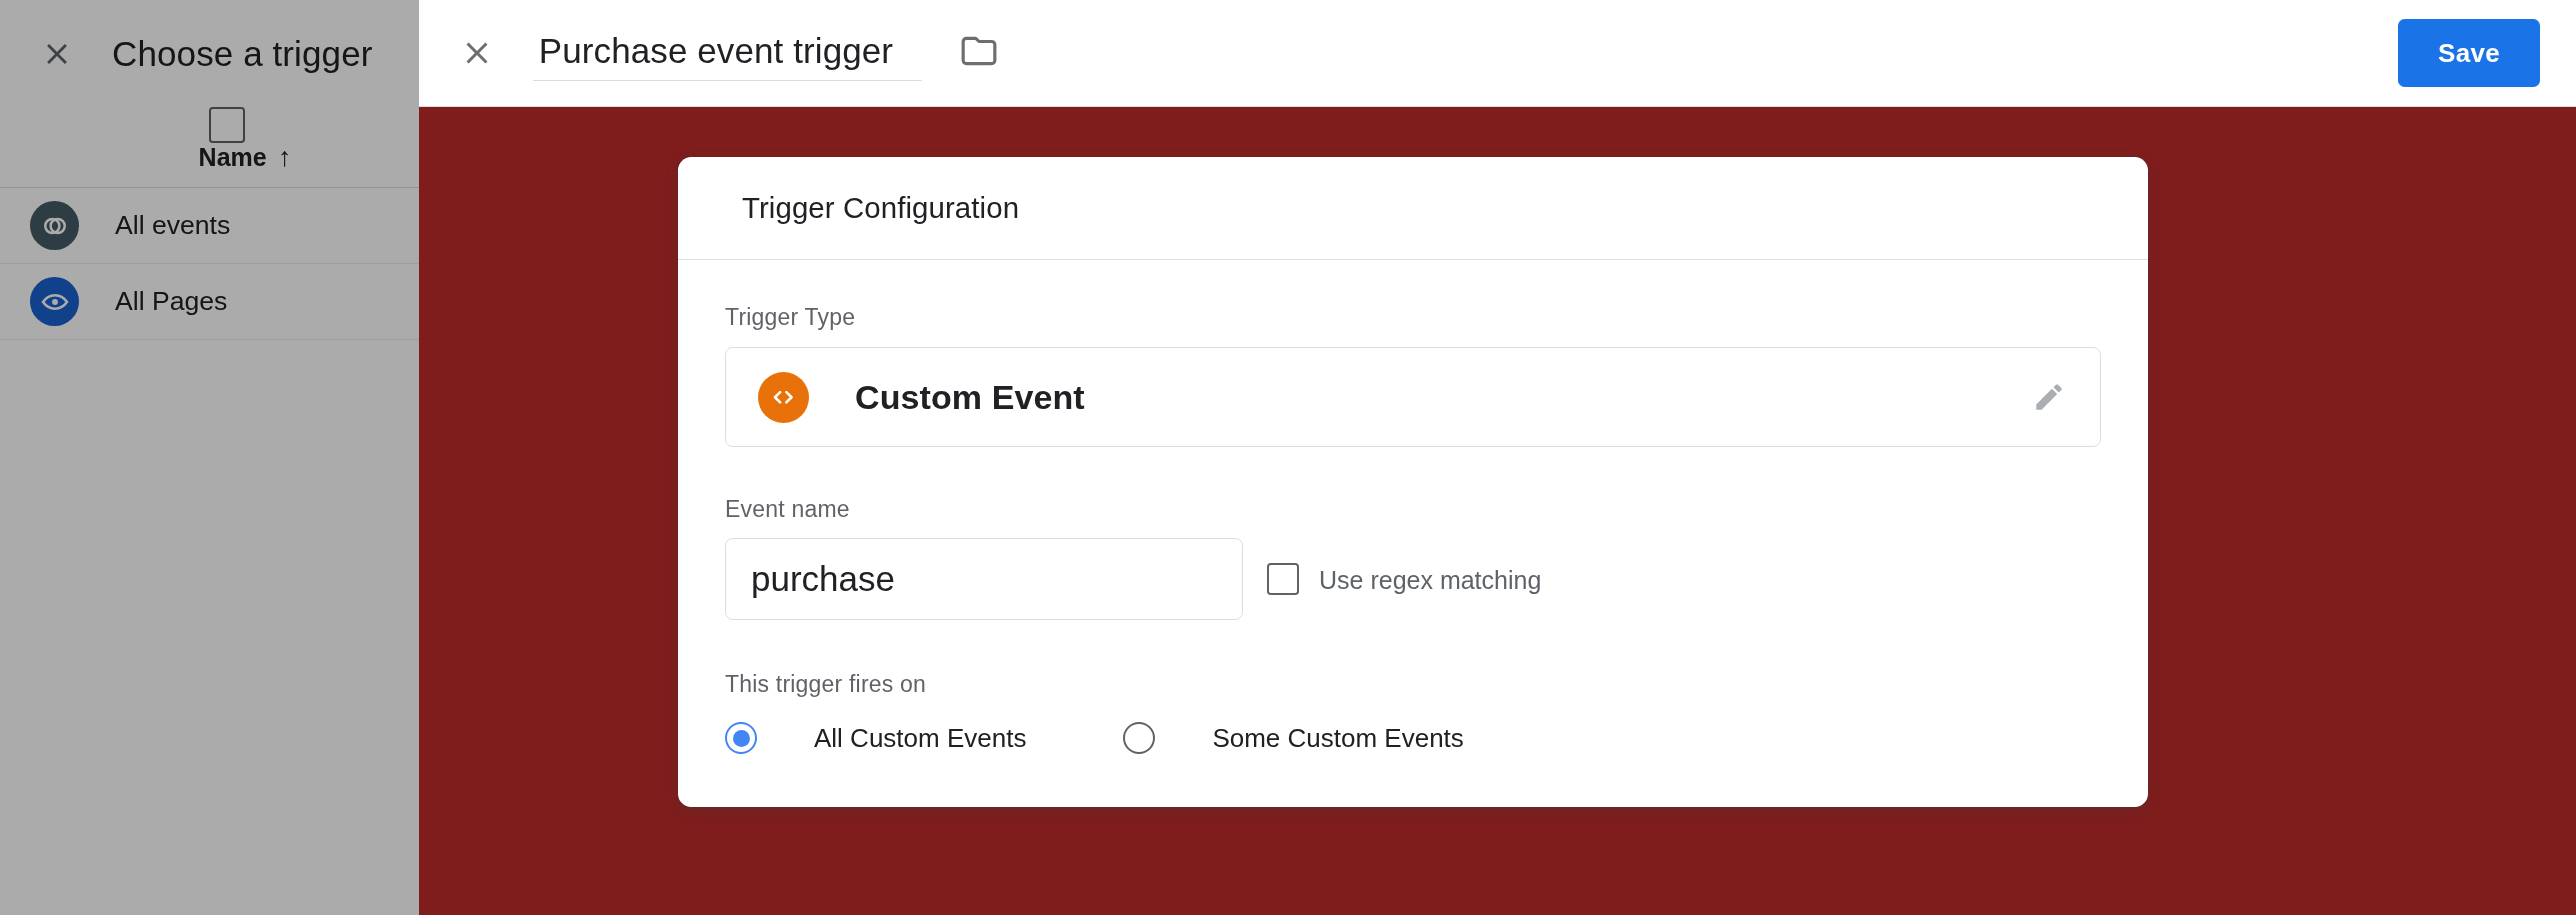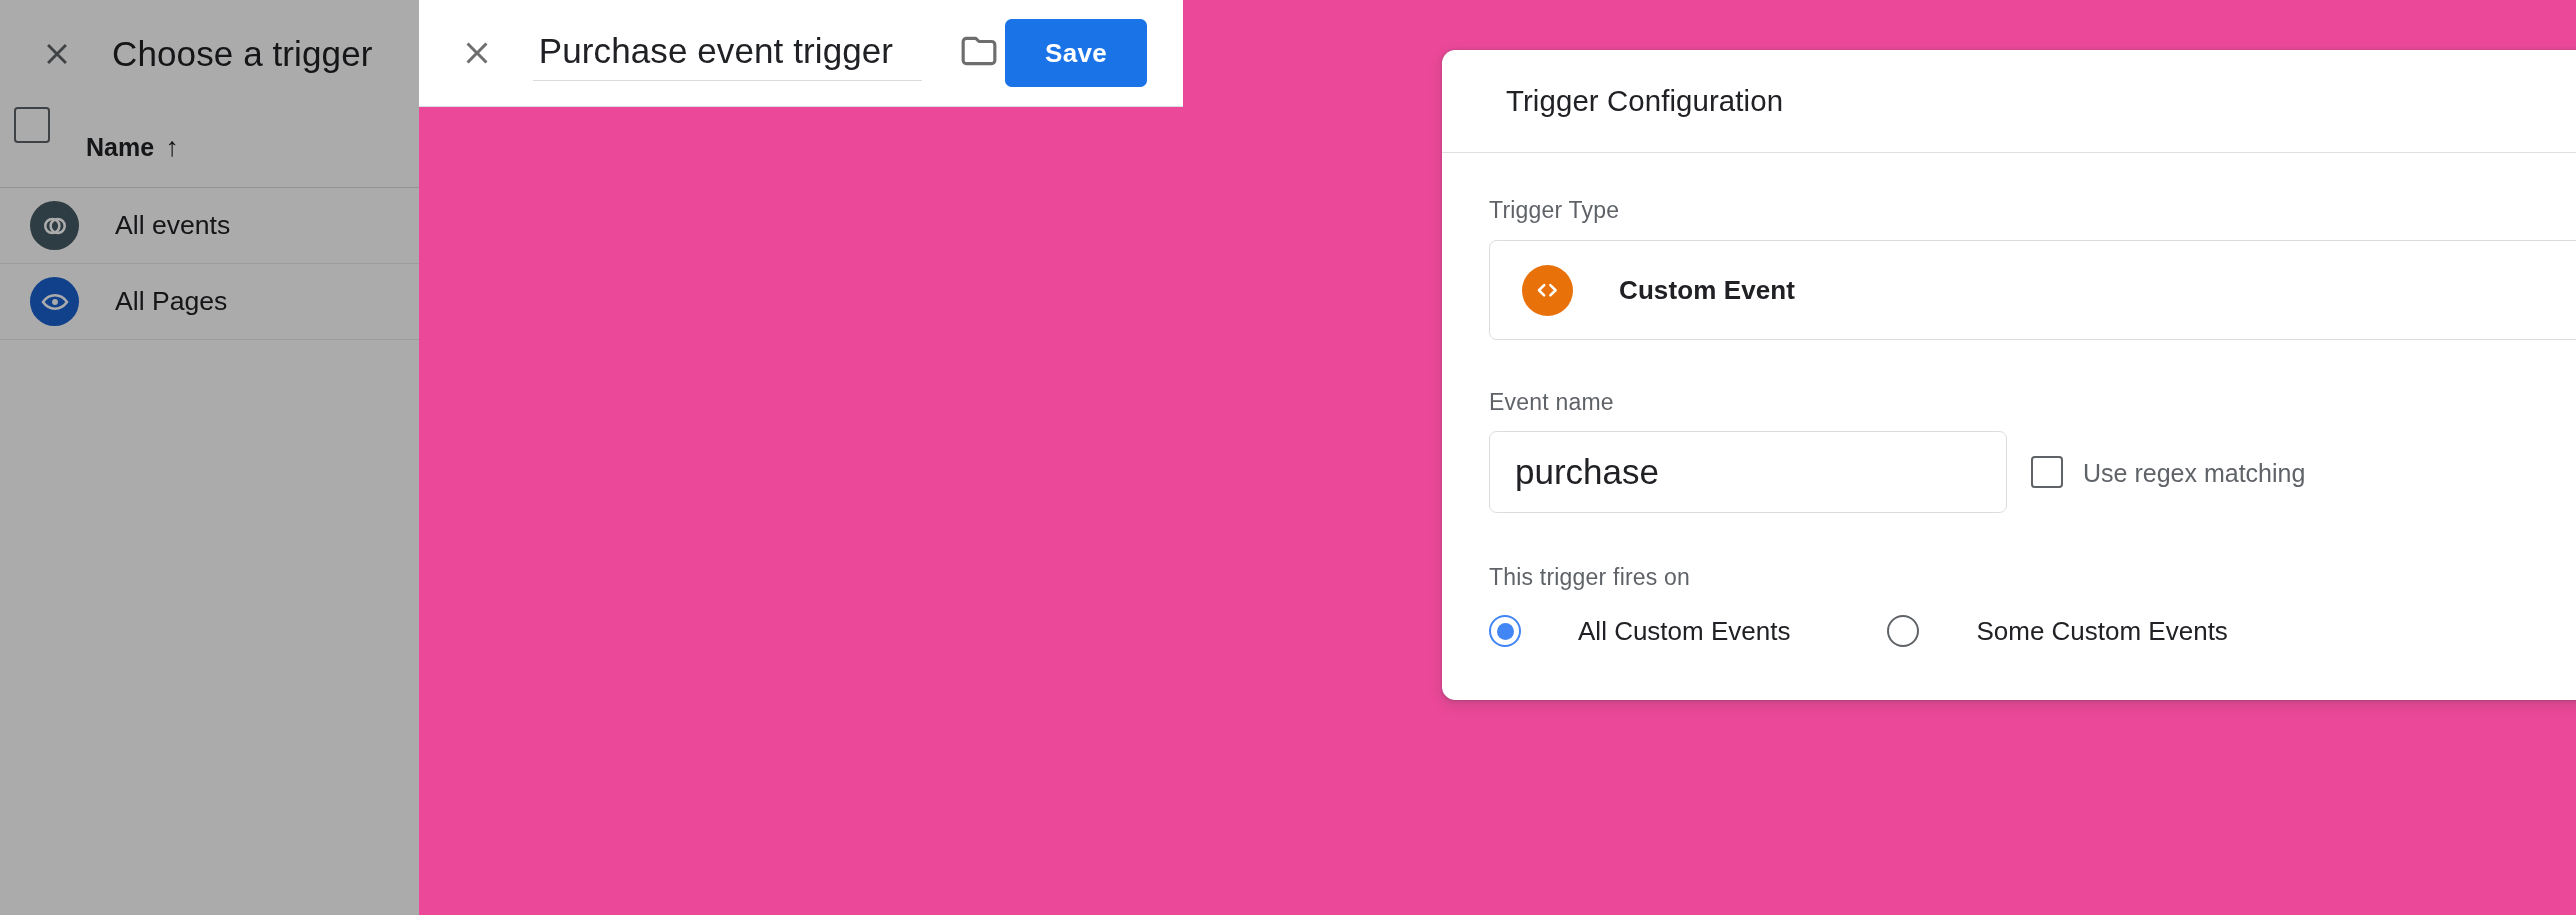--- a/index.html
+++ b/index.html
@@ -51,24 +51,26 @@
   .bg-title {
     font-size: 35px;
     color: #202124;
     white-space: nowrap;
     margin-left: 26.6px;
     letter-spacing: 0.1px;
   }
 
   .bg-table-head {
     display: flex;
+    align-items: center;
     height: 81px;
-    padding-left: 14px;
+    padding-left: 35px;
     border-bottom: 1.9px solid #dadce0;
     background: #ffffff;
+    flex-direction: column;
   }
 
   .cbox {
     width: 36px;
     height: 36px;
     border: 2.8px solid #5f6368;
     border-radius: 3.8px;
     flex: none;
     background: transparent;
   }
@@ -128,23 +130,23 @@
     background: rgba(0,0,0,0.33);
     pointer-events: none;
   }
 
   
   .modal {
     position: absolute;
     left: 419px; top: 0;
     width: 2157px;
     height: 916px;
-    background: #ec4899;
-    display: flex;
-    flex-direction: row;
+    background: #7f1d1d;
+    display: flex;
+    flex-direction: column;
   }
 
   .modal-header {
     height: 107px;
     flex: none;
     background: #ffffff;
     border-bottom: 1.9px solid #dadce0;
     display: flex;
     align-items: center;
     padding: 0 36px 0 28.5px;
@@ -266,21 +268,21 @@
     border-radius: 50%;
     background: #e8710a;
     display: flex;
     align-items: center;
     justify-content: center;
     flex: none;
   }
 
   .type-name {
     margin-left: 46px;
-    font-size: 26px;
+    font-size: 34px;
     font-weight: bold;
     color: #202124;
     letter-spacing: 0.1px;
   }
 
   .type-spacer { flex: 1 1 auto; }
 
   .pencil-btn {
     width: 53px;
     height: 53px;

